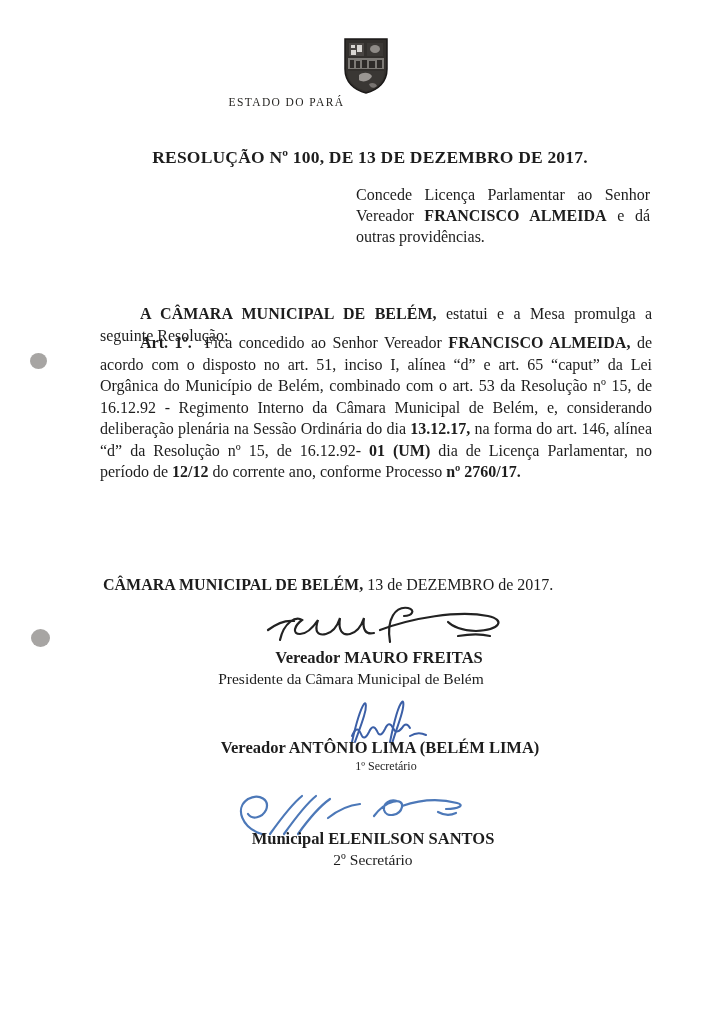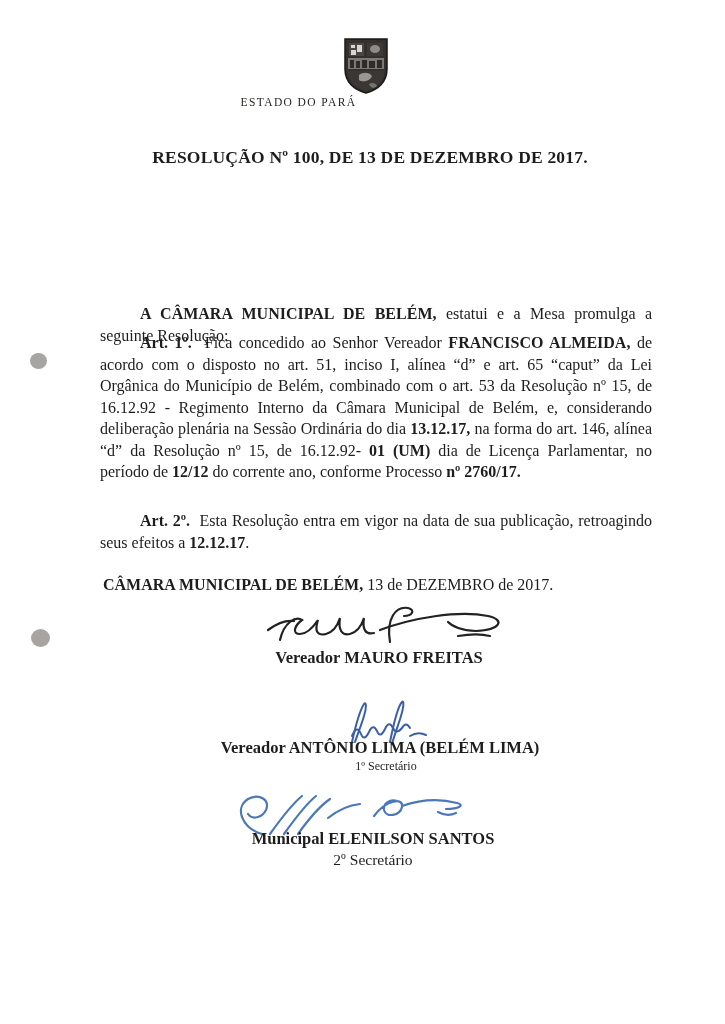--- a/index.html
+++ b/index.html
@@ -10,21 +10,21 @@
     background: #ffffff;
     font-family: "Liberation Serif", serif;
     color: #1d1d1d;
     overflow: hidden;
   }
   .abs { position: absolute; }
 
   
   .crest { left: 341px; top: 37px; }
   .state-line {
-    left: 12px; top: 96px; width: 573px;
+    left: 0; top: 96px; width: 573px;
     text-align: center; font-size: 11.5px; letter-spacing: 1.4px; color: #262522;
   }
   .org-line {
     left: 0; top: 109px; width: 725px;
     text-align: center; font-size: 11.5px; letter-spacing: 0.9px; color: #262522;
   }
 
   .doc-title {
     left: 72px; top: 139px; width: 580px; margin: 8px;
     text-align: center; font-size: 17.5px; font-weight: bold; letter-spacing: 0.2px;
@@ -93,37 +93,38 @@
       <path d="M9,23 h4 v8 h-4 z M15,24 h4 v7 h-4 z M21,23 h5 v8 h-5 z M28,24 h6 v7 h-6 z M36,23 h5 v8 h-5 z" fill="#2e2b29"></path>
       <path d="M7,34 h36 v2 c0,9 -8,15 -18,18 c-10,-3 -18,-9 -18,-18 z" fill="#3a3734"></path>
       <path d="M18,38 c4,-3 10,-3 13,1 c-2,5 -9,7 -13,4 z" fill="#9a9692"></path>
       <path d="M28,47 c3,-2 7,-1 8,2 c-3,3 -7,2 -8,-2 z" fill="#777370"></path>
     </svg>
   </div>
   <div class="abs state-line">ESTADO DO PARÁ</div>
 
   <h1 class="abs doc-title">RESOLUÇÃO Nº 100, DE 13 DE DEZEMBRO DE 2017.</h1>
 
+  <p class="abs summary runs"><span>Concede Licença Parlamentar ao Senhor Vereador </span><span class="bold">FRANCISCO ALMEIDA</span><span> e dá outras providências.</span></p>
 
   <p class="abs body-par preamble runs"><span class="bold">A CÂMARA MUNICIPAL DE BELÉM,</span><span> estatui e a Mesa promulga a seguinte Resolução:</span></p>
   <p class="abs body-par art1 runs"><span class="bold">Art. 1º.</span><span>&nbsp; Fica concedido ao Senhor Vereador </span><span class="bold">FRANCISCO ALMEIDA,</span><span> de acordo com o disposto no art. 51, inciso I, alínea “d” e art. 65 “caput” da Lei Orgânica do Município de Belém, combinado com o art. 53 da Resolução nº 15, de 16.12.92 - Regimento Interno da Câmara Municipal de Belém, e, considerando deliberação plenária na Sessão Ordinária do dia </span><span class="bold">13.12.17,</span><span> na forma do art. 146, alínea “d” da Resolução nº 15, de 16.12.92- </span><span class="bold">01 (UM)</span><span> dia de Licença Parlamentar, no período de </span><span class="bold">12/12</span><span> do corrente ano, conforme Processo </span><span class="bold">nº 2760/17.</span></p>
-  <p class="abs body-par art2 runs"><span class="bold">Art. 2º.</span><span>&nbsp; Esta Resolução entra em vigor na data de sua publicação, retroagindo seus efeitos a </span><span class="bold">12.12.17</span><span>.</span></p>
 
   <p class="abs dateline runs"><span class="bold">CÂMARA MUNICIPAL DE BELÉM,</span><span> 13 de DEZEMBRO de 2017.</span></p>
 
   <div class="abs sig1-svg">
     <svg width="250" height="50" viewBox="0 0 250 50" fill="none" stroke="#222222" stroke-width="2.2" stroke-linecap="round">
       <path d="M6,26 C14,20 24,16 32,17"></path>
       <path d="M18,36 C22,18 34,12 40,16 C32,22 30,30 38,30 C46,30 52,22 56,16 C52,28 56,32 64,30 C72,28 76,20 78,14 C76,26 80,32 88,30 C96,28 100,20 102,14 C100,26 104,31 112,29"></path>
       <path d="M128,38 C124,14 134,2 146,4 C154,6 150,12 142,12"></path>
       <path d="M118,26 C150,14 196,6 226,12 C244,16 238,26 214,27 C200,27 190,22 186,18"></path>
       <path d="M196,32 C208,30 220,30 228,32"></path>
     </svg>
   </div>
   <p class="abs sig-name sig1-name">Vereador MAURO FREITAS</p>
+  <p class="abs sig-role sig1-role">Presidente da Câmara Municipal de Belém</p>
 
   <div class="abs sig2-svg">
     <svg width="95" height="48" viewBox="0 0 95 48" fill="none" stroke="#3b5fa7" stroke-width="2" stroke-linecap="round">
       <path d="M14,44 C18,26 22,12 26,6 C28,3 29,9 26,18 C23,28 19,38 17,44"></path>
       <path d="M14,38 q5,-12 9,-2 q3,8 8,-2 q4,-9 8,-1 q3,8 8,-2 q4,-9 8,-1 q3,7 9,0 q4,-7 8,0"></path>
       <path d="M52,44 C56,24 60,8 64,4 C66,2 66,8 63,18 C60,28 56,38 54,46"></path>
       <path d="M72,38 q8,-5 16,-1"></path>
     </svg>
   </div>
   <p class="abs sig-name sig2-name">Vereador ANTÔNIO LIMA (BELÉM LIMA)</p>

